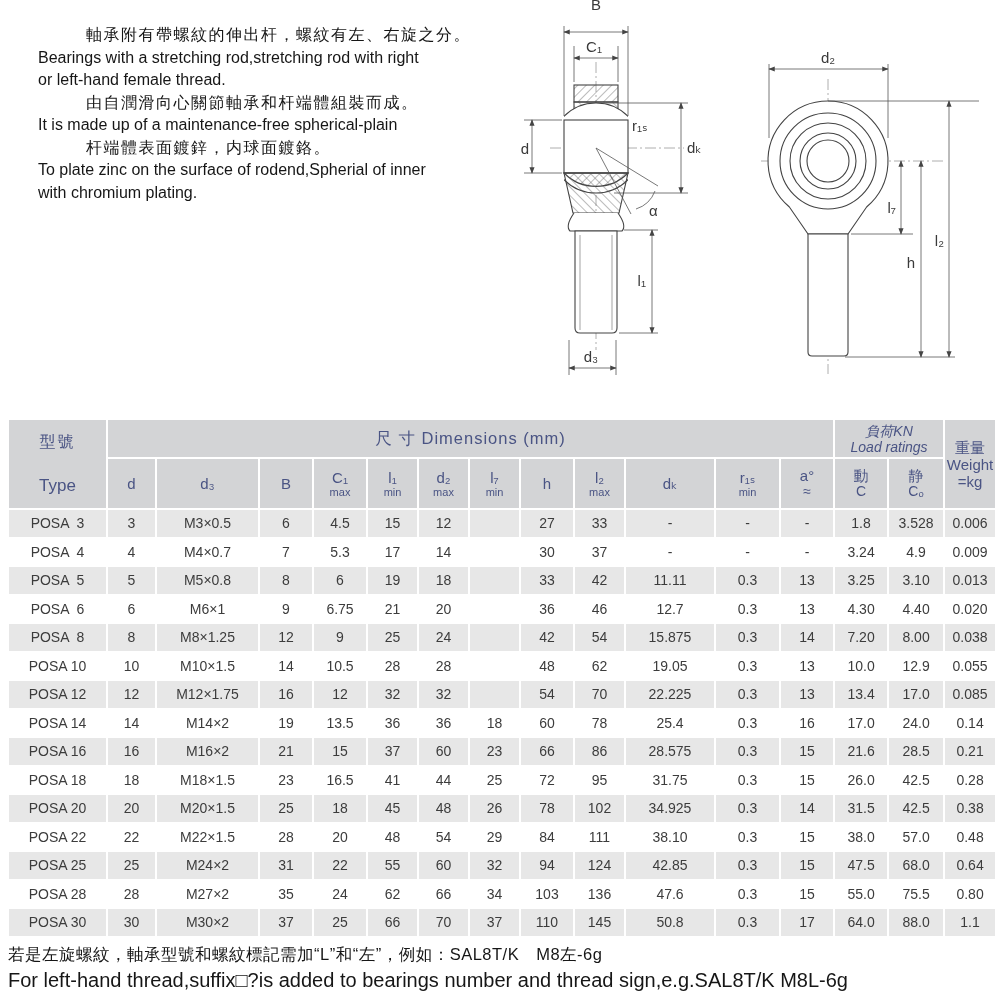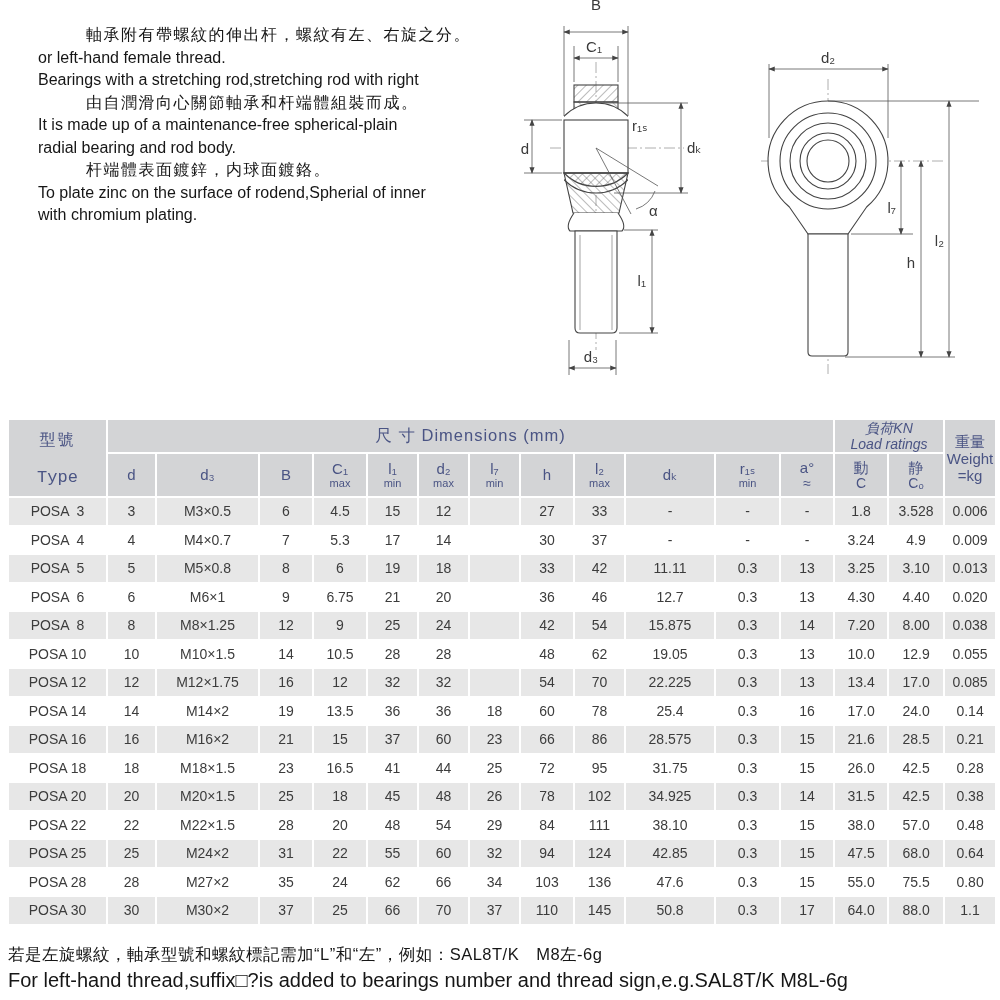--- a/index.html
+++ b/index.html
@@ -32,40 +32,39 @@
     height:26.5px;padding:0;overflow:hidden;white-space:pre;
   }
   table.spec tr.shade td{background:#e7e7e7;}
   td.type-col{text-align:left;padding-left:34px;}
   .hwrap{display:flex;flex-direction:column;align-items:center;justify-content:center;height:100%;}
   .h-main{font-size:15px;line-height:16px;}
   .h-sub{font-size:11px;line-height:12px;}
   .h-sub.big{font-size:14px;line-height:15px;}
   .h-sub:empty{display:none;}
   th.dims-th{font-size:16.5px;letter-spacing:1px;margin-top:16px;}
-  .type-wrap{display:flex;flex-direction:column;align-items:center;justify-content:space-around;height:74px;font-family:Liberation Mono, monospace;}
+  .type-wrap{display:flex;flex-direction:column;align-items:center;justify-content:space-around;height:88px;}
   .type-wrap .zh{font-size:16px;letter-spacing:2px;}
   .type-wrap .en{font-size:17px;}
   .load-wrap div{font-size:14px;line-height:16px;text-align:center;font-style:italic;}
   .weight-wrap div{font-size:15px;line-height:17px;text-align:center;}
   
   .footer{position:absolute;left:8px;top:941px;width:990px;}
   .footer .zh{font-size:16.5px;line-height:26px;letter-spacing:0.5px;white-space:nowrap;}
   .footer .en{font-size:20px;line-height:26px;white-space:nowrap;}
 </style>
 </head>
 <body>
 
 <div class="intro">
   <div class="zh">軸承附有帶螺紋的伸出杆，螺紋有左、右旋之分。</div>
+  <div class="en">Bearings with a stretching rod,stretching rod with right</div>
   <div class="en">or left-hand female thread.</div>
-  <div class="en">Bearings with a stretching rod,stretching rod with right</div>
   <div class="zh">由自潤滑向心關節軸承和杆端體組裝而成。</div>
   <div class="en">It is made up of a maintenance-free spherical-plain</div>
-  <div class="en">radial bearing and rod body.</div>
   <div class="zh">杆端體表面鍍鋅，内球面鍍鉻。</div>
   <div class="en">To plate zinc on the surface of rodend,Spherial of inner</div>
   <div class="en">with chromium plating.</div>
 </div>
 
 <svg id="front-view" class="draw" width="245" height="410" viewBox="0 0 245 410">
   <defs>
     <marker id="arr1" viewBox="0 0 10 10" refX="9" refY="5" markerWidth="8" markerHeight="8" orient="auto-start-reverse">
       <path d="M0,1 L10,5 L0,9 z" fill="#444"></path>
     </marker>

